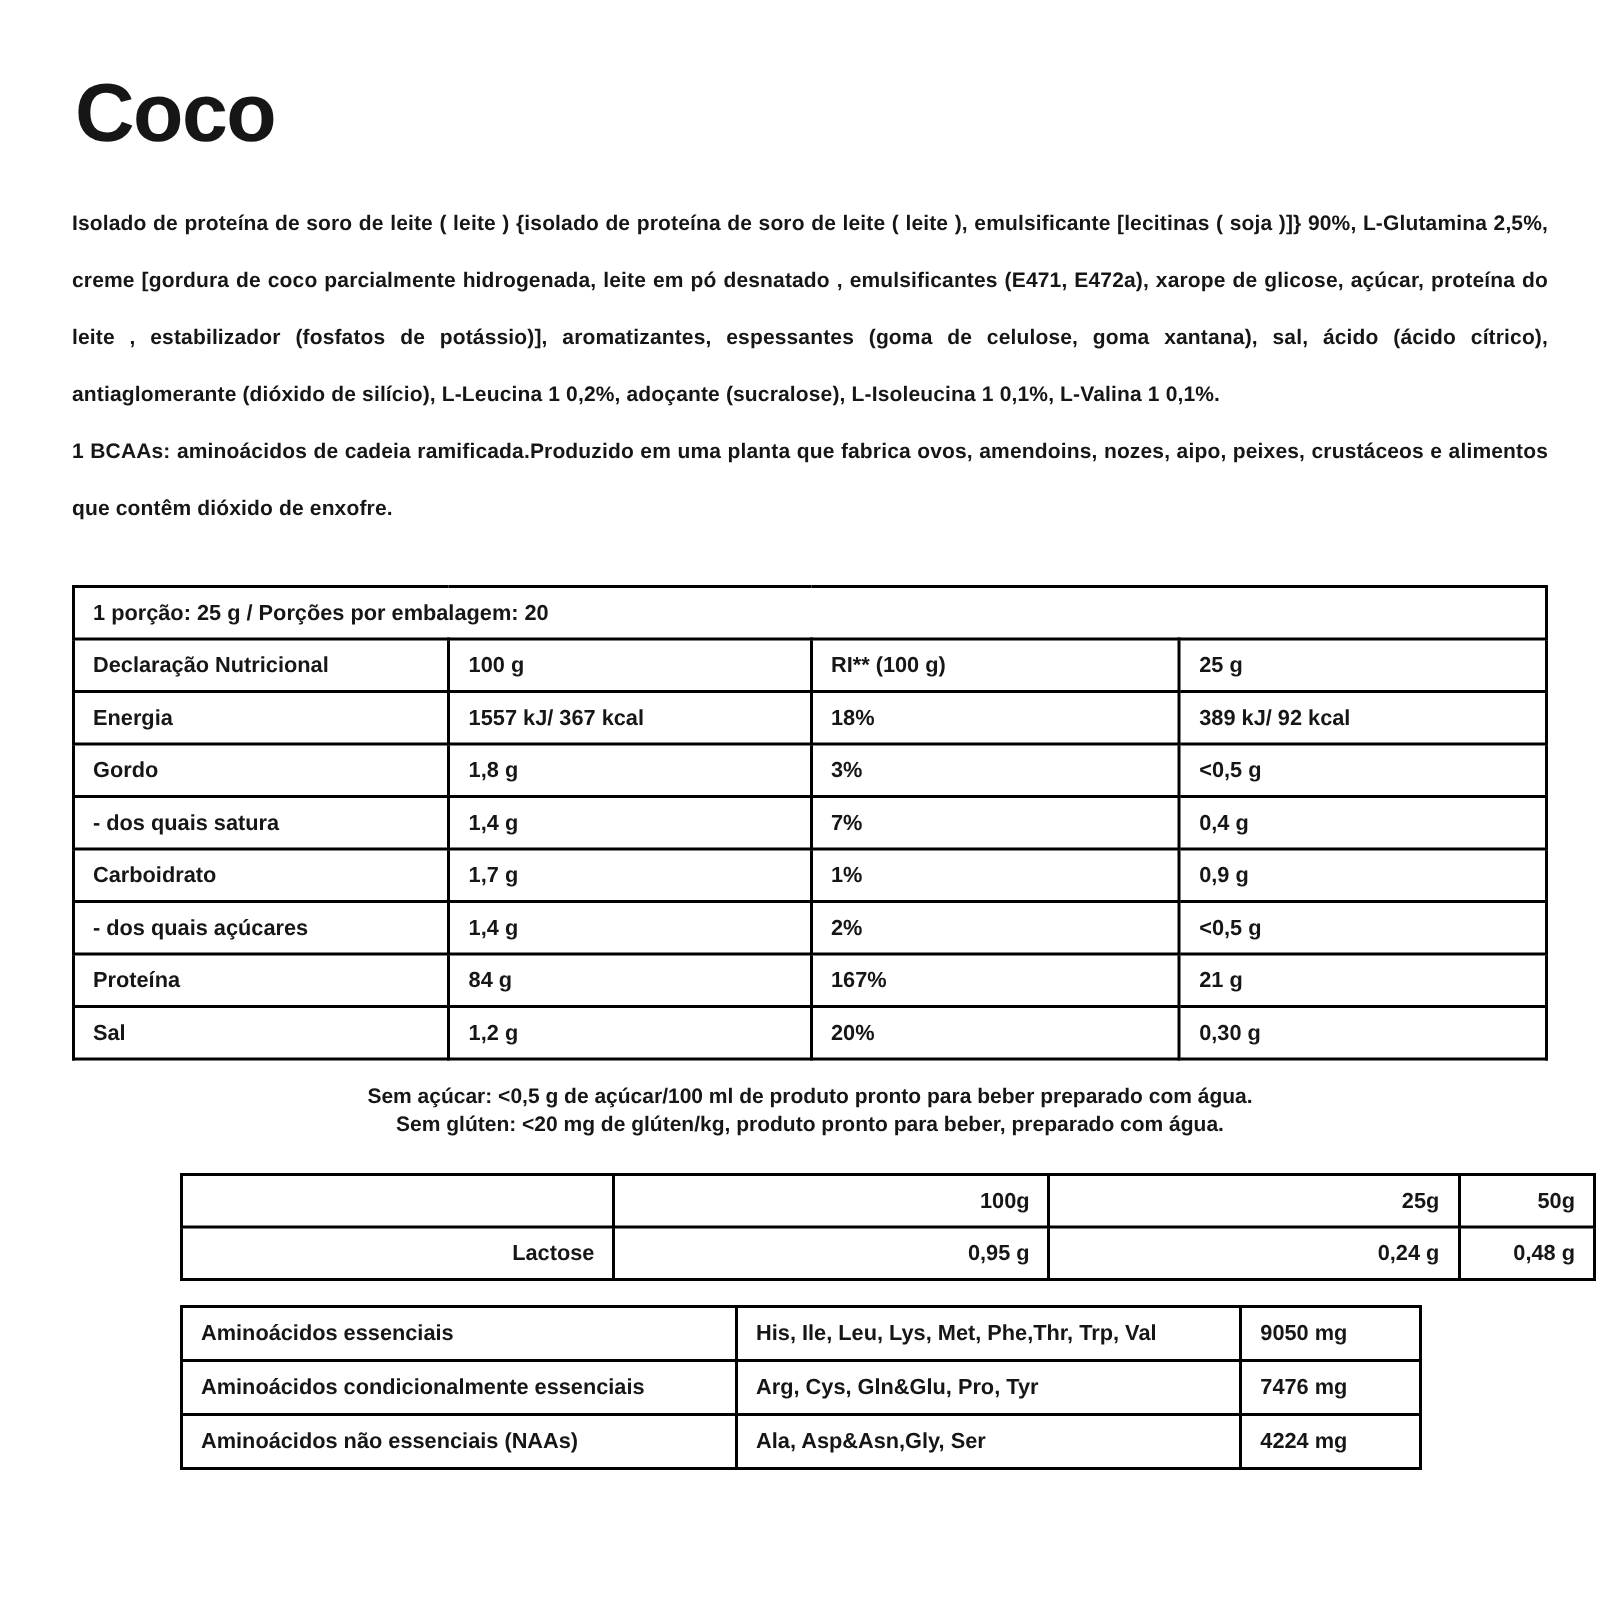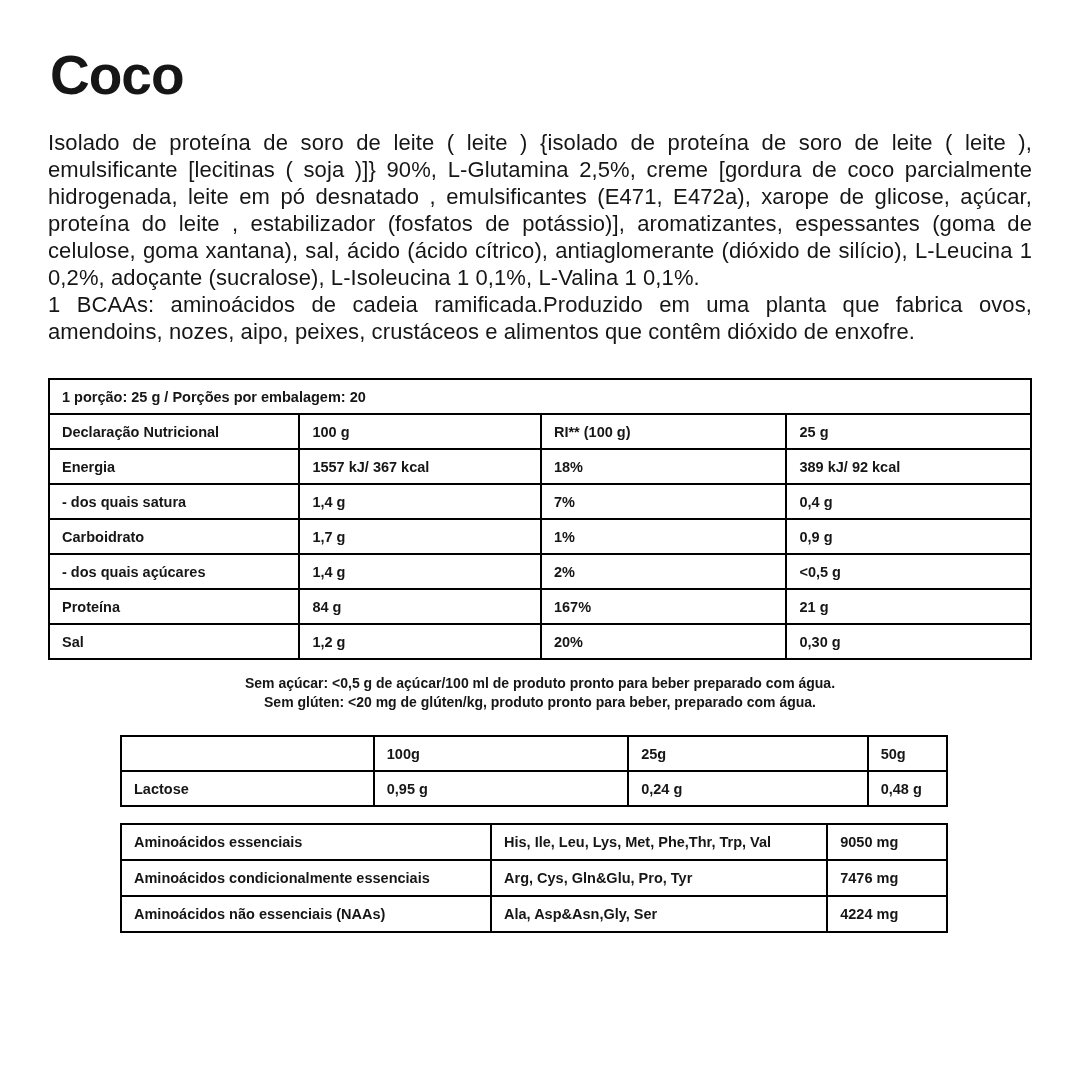--- a/index.html
+++ b/index.html
@@ -21,23 +21,23 @@
   }
   h1.title {
     font-size: 55px;
     font-weight: 800;
     letter-spacing: -1px;
     margin: 20px 0 26px 2px;
     line-height: 1;
   }
   p.ingredients {
     margin: 0;
-    font-size: 22px;
-    line-height: 27px;
-    font-weight: 400;
+    font-size: 14px;
+    line-height: 38px;
+    font-weight: 700;
     text-align: justify;
     letter-spacing: 0.1px;
   }
   table {
     border-collapse: collapse;
     table-layout: fixed;
   }
   table td {
     border: 2px solid #000;
     font-size: 14.5px;
@@ -54,22 +54,23 @@
   }
   table.nutrition td { height: 33px; }
   p.claim {
     margin: 3px 0 0 0;
     text-align: center;
     font-size: 14px;
     font-weight: 600;
   }
   p.claim.first { margin-top: 15px; }
   table.lactose {
-    width: 828px;
+    width: 944px;
     margin: 25px 0 0 72px;
+    text-align: right;
   }
   table.lactose td { height: 33px; }
   table.amino {
     width: 828px;
     margin: 16px 0 0 72px;
   }
   table.amino td { height: 34px; }
 </style>
 </head>
 <body>
@@ -98,20 +99,26 @@
         <td>RI** (100 g)</td>
         <td>25 g</td>
       </tr>
       <tr>
         <td>Energia</td>
         <td>1557 kJ/ 367 kcal</td>
         <td>18%</td>
         <td>389 kJ/ 92 kcal</td>
       </tr>
       <tr>
+        <td>Gordo</td>
+        <td>1,8 g</td>
+        <td>3%</td>
+        <td>&lt;0,5 g</td>
+      </tr>
+      <tr>
         <td>- dos quais satura</td>
         <td>1,4 g</td>
         <td>7%</td>
         <td>0,4 g</td>
       </tr>
       <tr>
         <td>Carboidrato</td>
         <td>1,7 g</td>
         <td>1%</td>
         <td>0,9 g</td>

